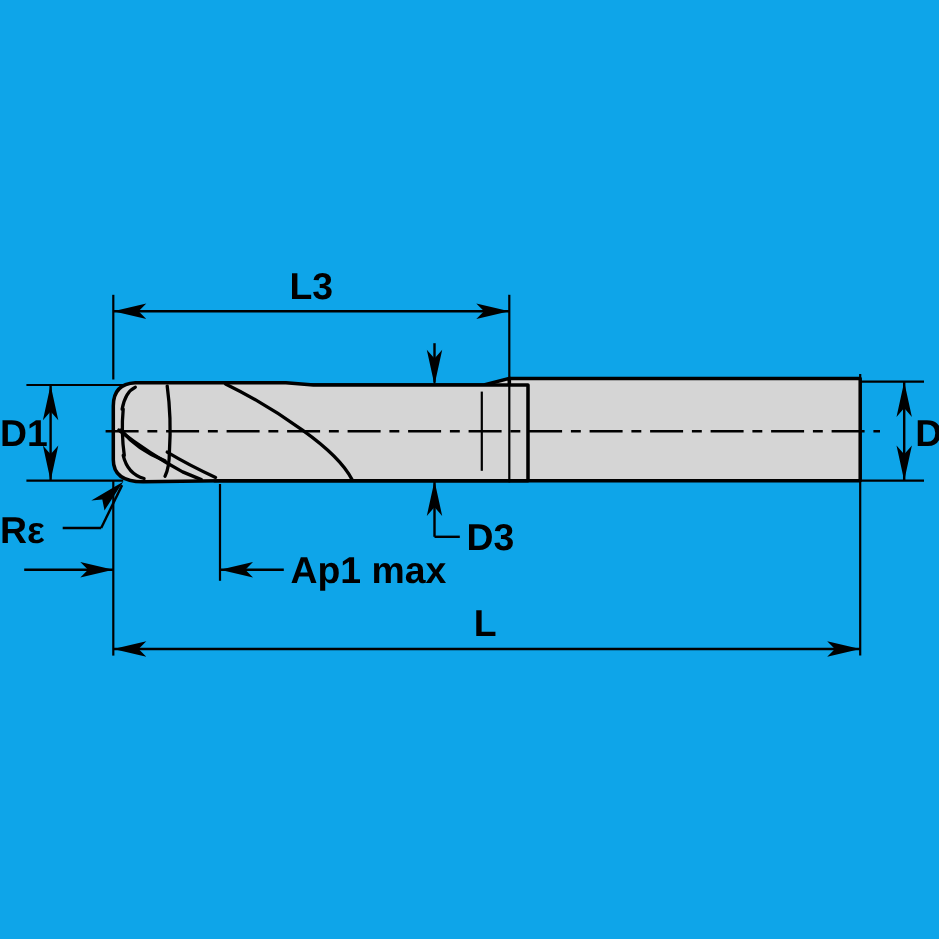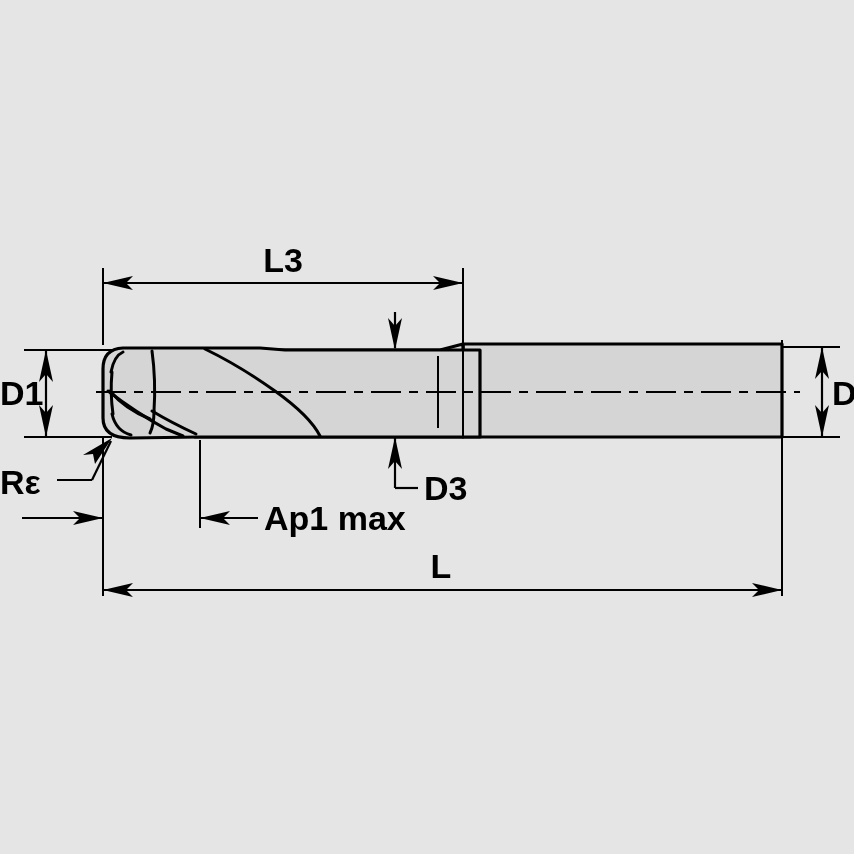--- a/index.html
+++ b/index.html
@@ -10,21 +10,21 @@
   body {
     width: 854px;
     height: 854px;
     font-family: "Liberation Sans", sans-serif;
     overflow: hidden;
   }
   #drawing-root {
     position: relative;
     width: 854px;
     height: 854px;
-    background: #e5e5e5;
+    background: #0ea5e9;
   }
   svg#tool-drawing {
     display: block;
     width: 854px;
     height: 854px;
   }
   .dim-line, .ext-line, .leader-line {
     stroke: #000000;
     fill: none;
   }

